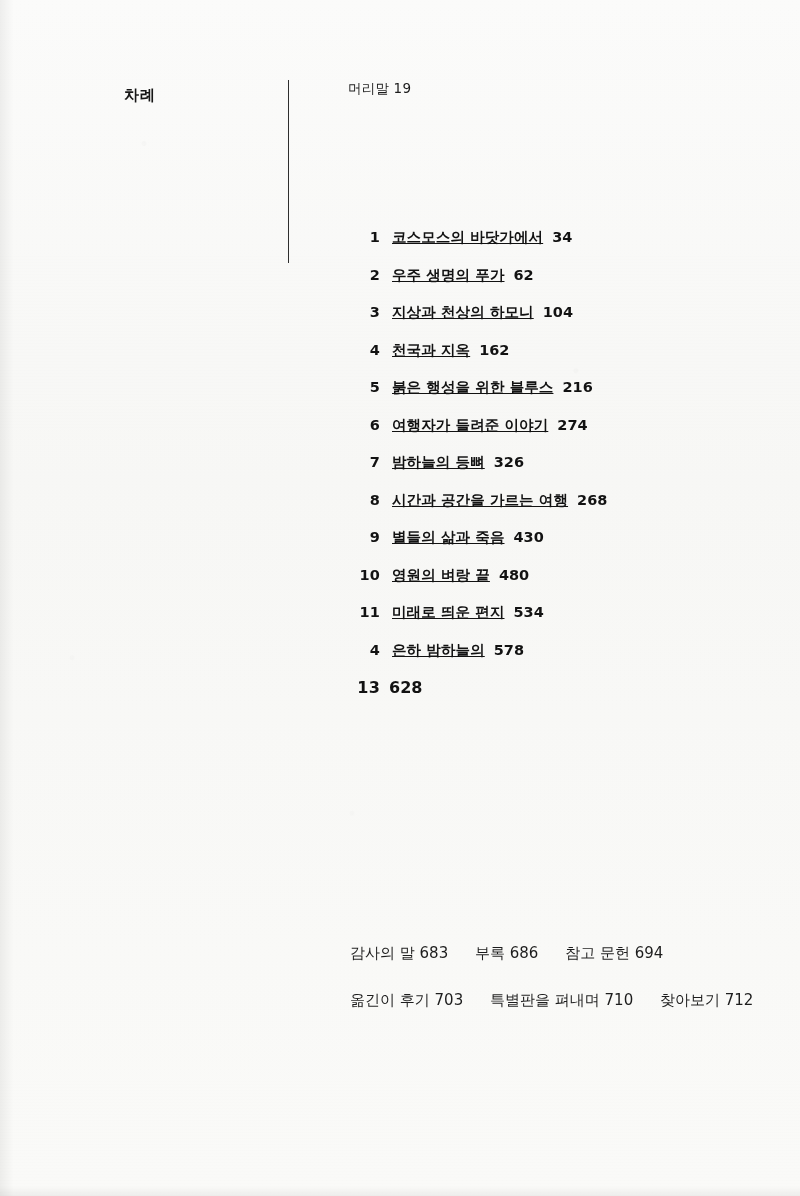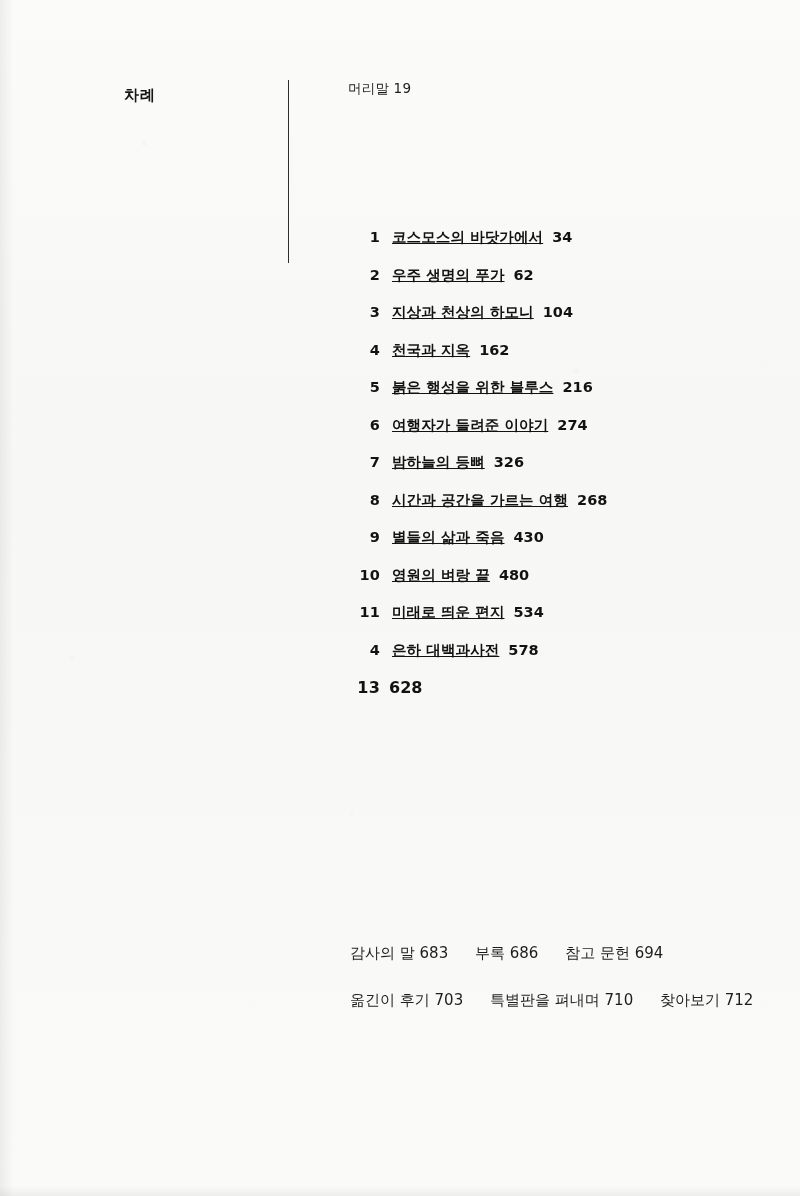--- a/index.html
+++ b/index.html
@@ -225,21 +225,21 @@
     </div>
 
     <div class="chapter">
       <span class="ch-num">11</span>
       <span class="ch-title">미래로 띄운 편지</span>
       <span class="ch-page">534</span>
     </div>
 
     <div class="chapter">
       <span class="ch-num">4</span>
-      <span class="ch-title">은하 대백과사전</span>
+      <span class="ch-title">은하 밤하늘의</span>
       <span class="ch-page">578</span>
     </div>
 
     <div class="chapter big">
       <span class="ch-num">13</span>
       <span class="ch-page">628</span>
     </div>
 
   </div>
 

